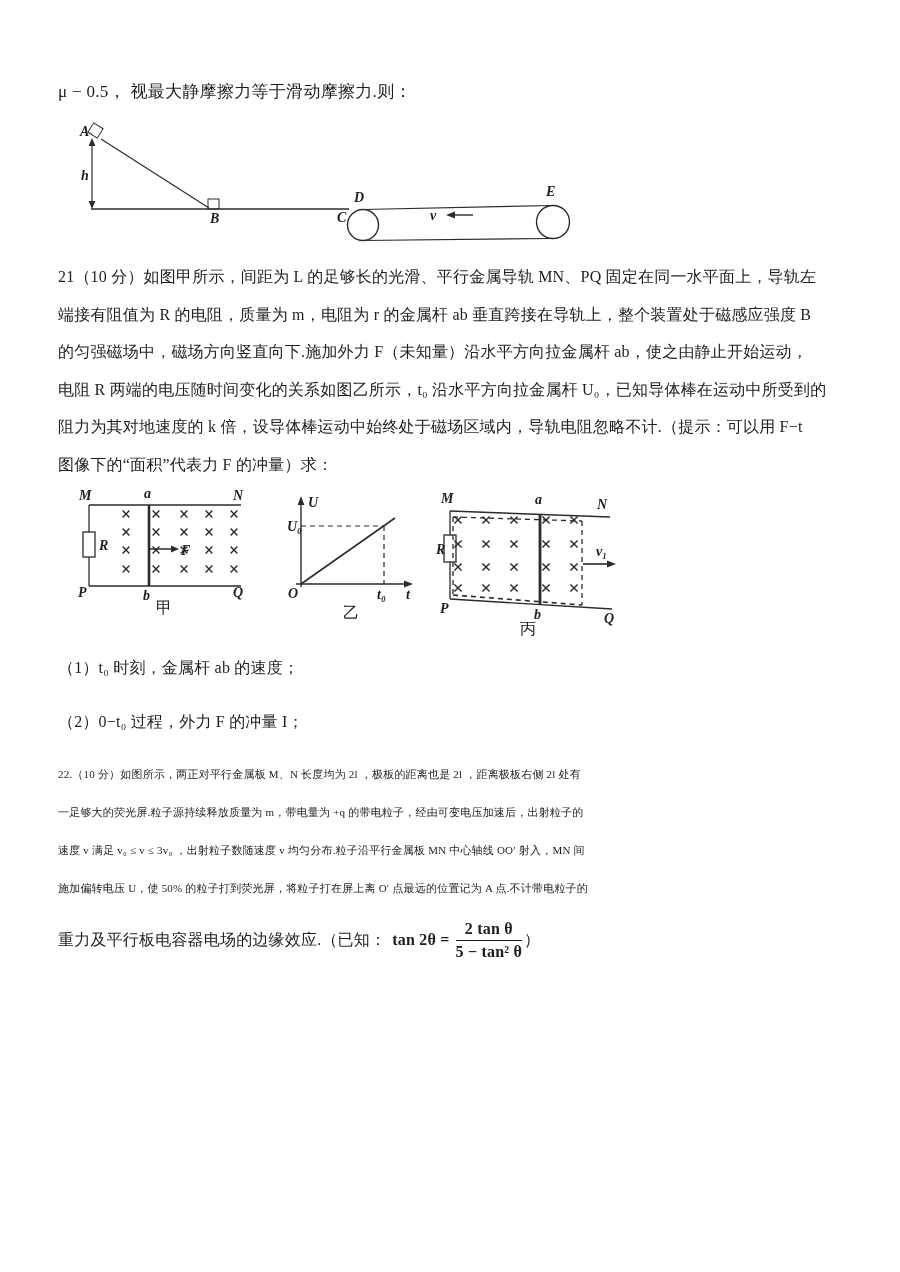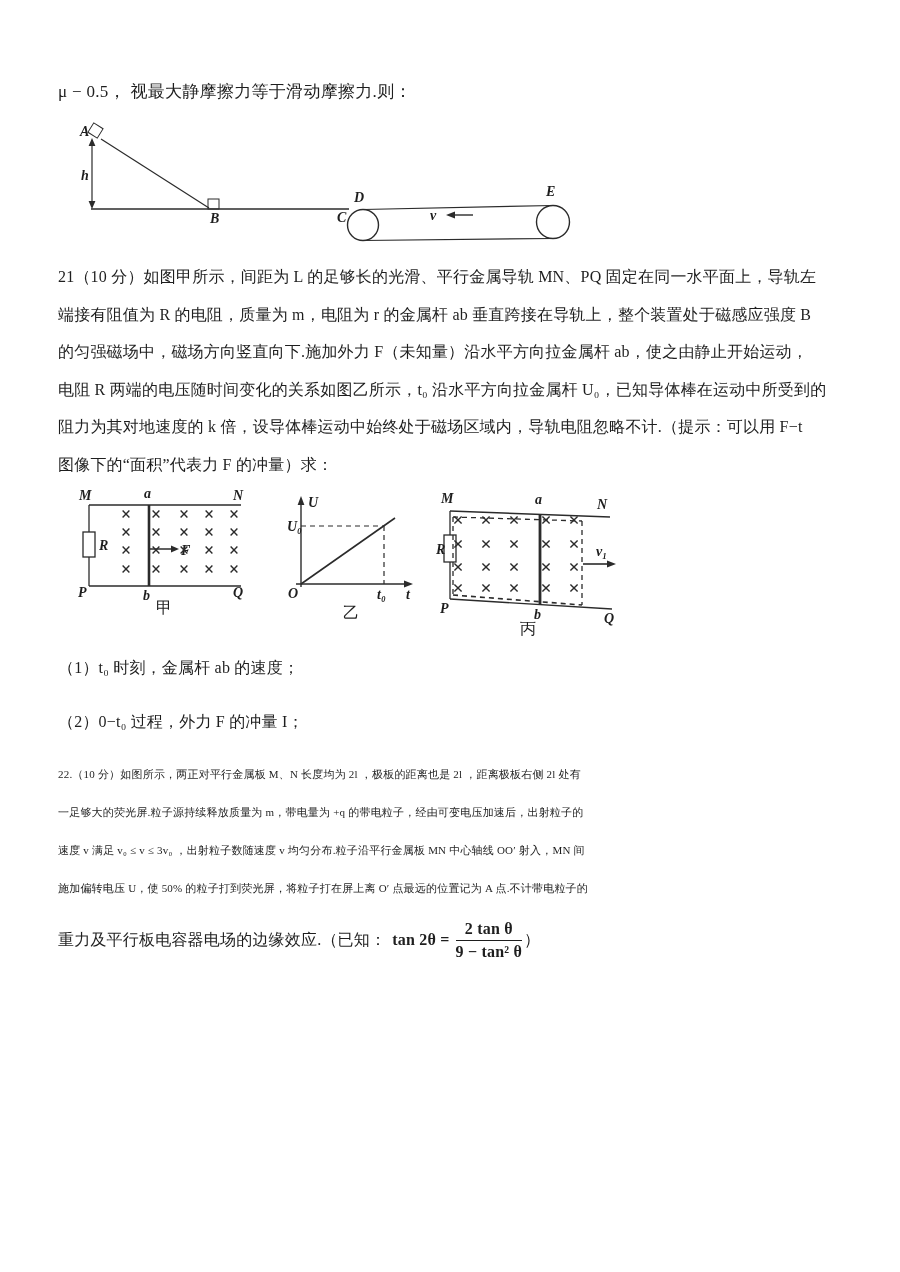--- a/index.html
+++ b/index.html
@@ -251,19 +251,19 @@
       <div class="pline">一足够大的荧光屏.粒子源持续释放质量为 m，带电量为 +q 的带电粒子，经由可变电压加速后，出射粒子的</div>
       <div class="pline">速度 v 满足 v₀ ≤ v ≤ 3v₀ ，出射粒子数随速度 v 均匀分布.粒子沿平行金属板 MN 中心轴线 OO′ 射入，MN 间</div>
       <div class="pline">施加偏转电压 U，使 50% 的粒子打到荧光屏，将粒子打在屏上离 O′ 点最远的位置记为 A 点.不计带电粒子的</div>
     </div>
 
     <div class="formula-line">
       <span>重力及平行板电容器电场的边缘效应.（已知：</span>
       <span class="mathbold">tan 2θ =</span>
       <span class="frac">
         <span class="num">2 tan θ</span>
-        <span class="den">9 − tan² θ</span>
+        <span class="den">5 − tan² θ</span>
       </span>
       <span>）</span>
     </div>
 
   </div>
 </div>
 
 </body></html>

